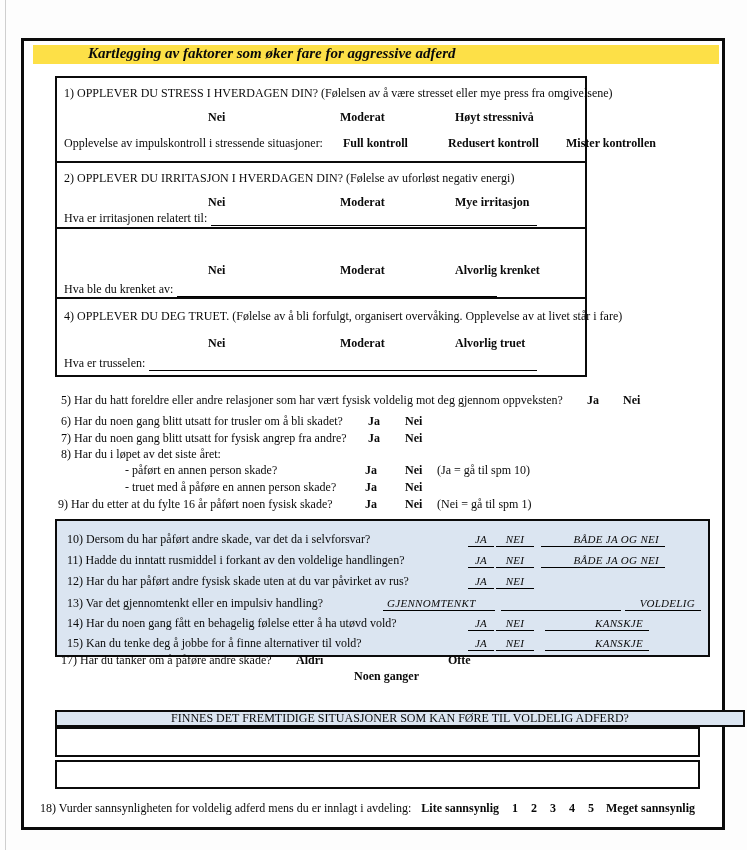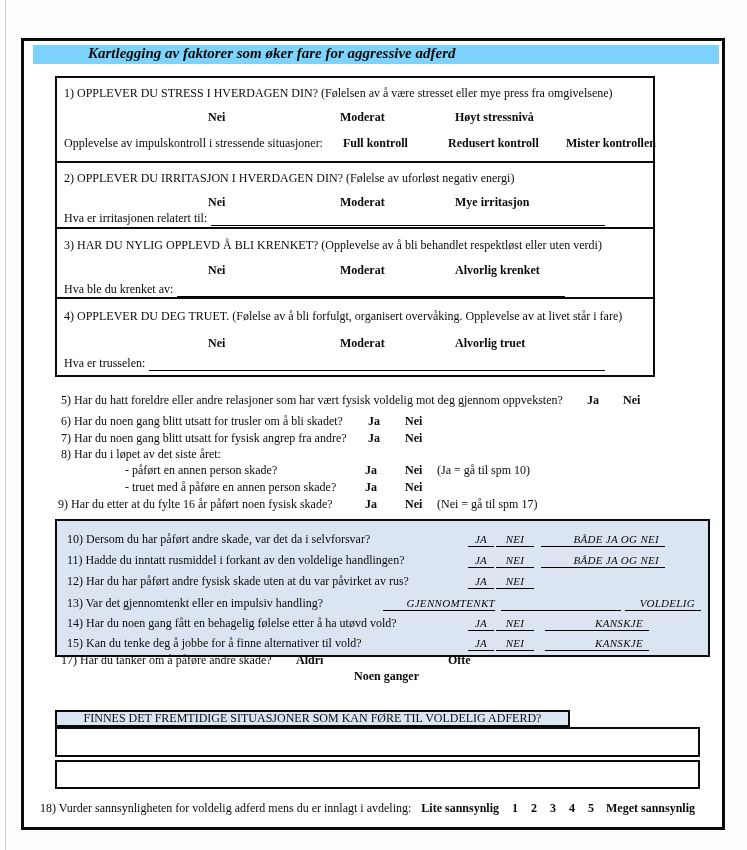--- a/index.html
+++ b/index.html
@@ -8,26 +8,26 @@
     position:relative; width:747px; height:850px;
     background:#fdfdfd; overflow:hidden;
     font-family:"Liberation Serif","DejaVu Serif",serif; color:#0a0a0a;
   }
   .edge-artifact { position:absolute; left:5px; top:0; width:1px; height:100%; background:#cfcfcf; }
   .frame {
     position:absolute; left:21px; top:38px; width:704px; height:792px;
     border:3px solid #0b0b0b; background:#ffffff;
   }
   
-  .titlebar { position:absolute; left:9px; top:4px; width:686px; height:19px; background:#7dd3fc; }
+  .titlebar { position:absolute; left:9px; top:4px; width:686px; height:19px; background:#fde047; }
   .titlebar .title {
     position:absolute; left:55px; top:0px; font-size:15px; font-weight:bold; font-style:italic; white-space:nowrap;
   }
   
-  .box1 { position:absolute; left:31px; top:35px; width:600px; border:2px solid #0b0b0b; background:#fff; }
+  .box1 { position:absolute; left:31px; top:35px; width:532px; border:2px solid #0b0b0b; background:#fff; }
   .sec { position:relative; border-bottom:2px solid #0b0b0b; }
   .sec:last-child { border-bottom:none; }
   .sec1 { height:85px; } .sec2 { height:66px; } .sec3 { height:70px; } .sec4 { height:76px;border-radius:29px; }
   .sec .q { position:absolute; left:7px; right:5px; font-size:12px; white-space:nowrap; }
   .sec1 .q { top:8px; } .sec2 .q { top:8px; } .sec3 .q { top:9px; } .sec4 .q { top:10px; }
   .opts { position:absolute; left:0; width:100%; font-size:12px; font-weight:bold; }
   .sec1 .opts { top:32px; } .sec2 .opts { top:32px; } .sec3 .opts { top:34px; } .sec4 .opts { top:37px; }
   .opts span { position:absolute; white-space:nowrap; }
   .opts .o1 { left:151px; } .opts .o2 { left:283px; } .opts .o3 { left:398px; }
   .follow { position:absolute; top:58px; left:0; width:100%; font-size:12px; }
@@ -40,34 +40,34 @@
   
   .ml { position:absolute; left:37px; width:650px; height:16px; font-size:12px; white-space:nowrap; }
   .ml .yn { position:absolute; font-weight:bold; }
   .ml .note { position:absolute; font-weight:normal; }
   
   .bluebox { position:absolute; left:31px; top:478px; width:655px; height:138px; background:#dbe5f1; border:2px solid #0b0b0b; }
   .brow { position:absolute; left:0; width:100%; height:20px; }
   .brow .bq { position:absolute; left:10px; top:1px; font-size:12px; white-space:nowrap; }
   .ans { position:absolute; top:0; border-bottom:1px solid #000; font-style:italic; font-size:11px;
          letter-spacing:0.3px; height:16px; line-height:16px; white-space:nowrap; }
-  .ans.c { text-align:center; } .ans.r { text-align:right; padding-right:6px; } .ans.l { text-align:right; padding-left:4px; }
+  .ans.c { text-align:center; } .ans.r { text-align:right; padding-right:6px; } .ans.l { text-align:left; padding-left:4px; }
   .a-ja  { left:411px; width:26px; }
   .a-nei { left:439px; width:38px; }
   .a-3   { left:484px; width:124px; }
   .a-kan { left:488px; width:104px; }
   .a-gjt { left:326px; width:112px; }
   .a-mid { left:444px; width:120px; }
   .a-imp { left:568px; width:76px; }
   
   .q17 { position:absolute; left:37px; top:612px; width:650px; height:16px; font-size:12px; white-space:nowrap; }
   .q17 .opt { position:absolute; font-weight:bold; }
   .q17 .o1 { left:235px; } .q17 .o2 { left:293px;margin-top:16px; } .q17 .o3 { left:387px; }
   
-  .fhead { position:absolute; left:31px; top:669px; width:515px; height:17px; background:#dbe5f1;
+  .fhead { position:absolute; left:31px; top:669px; width:690px; height:17px; background:#dbe5f1;
            border:2px solid #0b0b0b; text-align:center; font-size:12px; line-height:13px; white-space:nowrap; }
   .fboxa { position:absolute; left:31px; top:686px; width:645px; height:30px; border:2px solid #0b0b0b; background:#fff; }
   .fboxb { position:absolute; left:31px; top:719px; width:645px; height:29px; border:2px solid #0b0b0b; background:#fff; }
   
   .q18 { position:absolute; left:16px; top:760px; width:680px; font-size:12px; white-space:nowrap; }
   .q18 .bold { font-weight:bold; }
   .q18 .lead { margin-left:10px; }
   .q18 .num { font-weight:bold; margin-left:13px; }
   .q18 .high { font-weight:bold; margin-left:12px; }
 </style>
@@ -107,21 +107,20 @@
           <span class="o2">Moderat</span>
           <span class="o3">Mye irritasjon</span>
         </div>
         <div class="writein">
           <span>Hva er irritasjonen relatert til:</span>
           <span class="blank"></span>
         </div>
       </div>
 
       <div class="sec sec3">
-        <div class="q">3) HAR DU NYLIG OPPLEVD Å BLI KRENKET? (Opplevelse av å bli behandlet respektløst eller uten verdi)</div>
         <div class="opts">
           <span class="o1">Nei</span>
           <span class="o2">Moderat</span>
           <span class="o3">Alvorlig krenket</span>
         </div>
         <div class="writein">
           <span>Hva ble du krenket av:</span>
           <span class="blank"></span>
         </div>
       </div>
@@ -166,21 +165,21 @@
     </div>
     <div class="ml" style="top:439px; left:101px; width:586px;">
       <span>- truet med å påføre en annen person skade?</span>
       <span class="yn" style="left:240px;">Ja</span>
       <span class="yn" style="left:280px;">Nei</span>
     </div>
     <div class="ml" style="top:456px; left:34px; width:653px;">
       <span>9) Har du etter at du fylte 16 år påført noen fysisk skade?</span>
       <span class="yn" style="left:307px;">Ja</span>
       <span class="yn" style="left:347px;">Nei</span>
-      <span class="note" style="left:379px;">(Nei = gå til spm 17)</span>
+      <span class="note" style="left:379px;">(Nei = gå til spm 1)</span>
     </div>
 
     <div class="bluebox">
       <div class="brow" style="top:10px;">
         <span class="bq">10) Dersom du har påført andre skade, var det da i selvforsvar?</span>
         <span class="ans c a-ja">JA</span>
         <span class="ans c a-nei">NEI</span>
         <span class="ans r a-3">BÅDE JA OG NEI</span>
       </div>
       <div class="brow" style="top:31px;">

